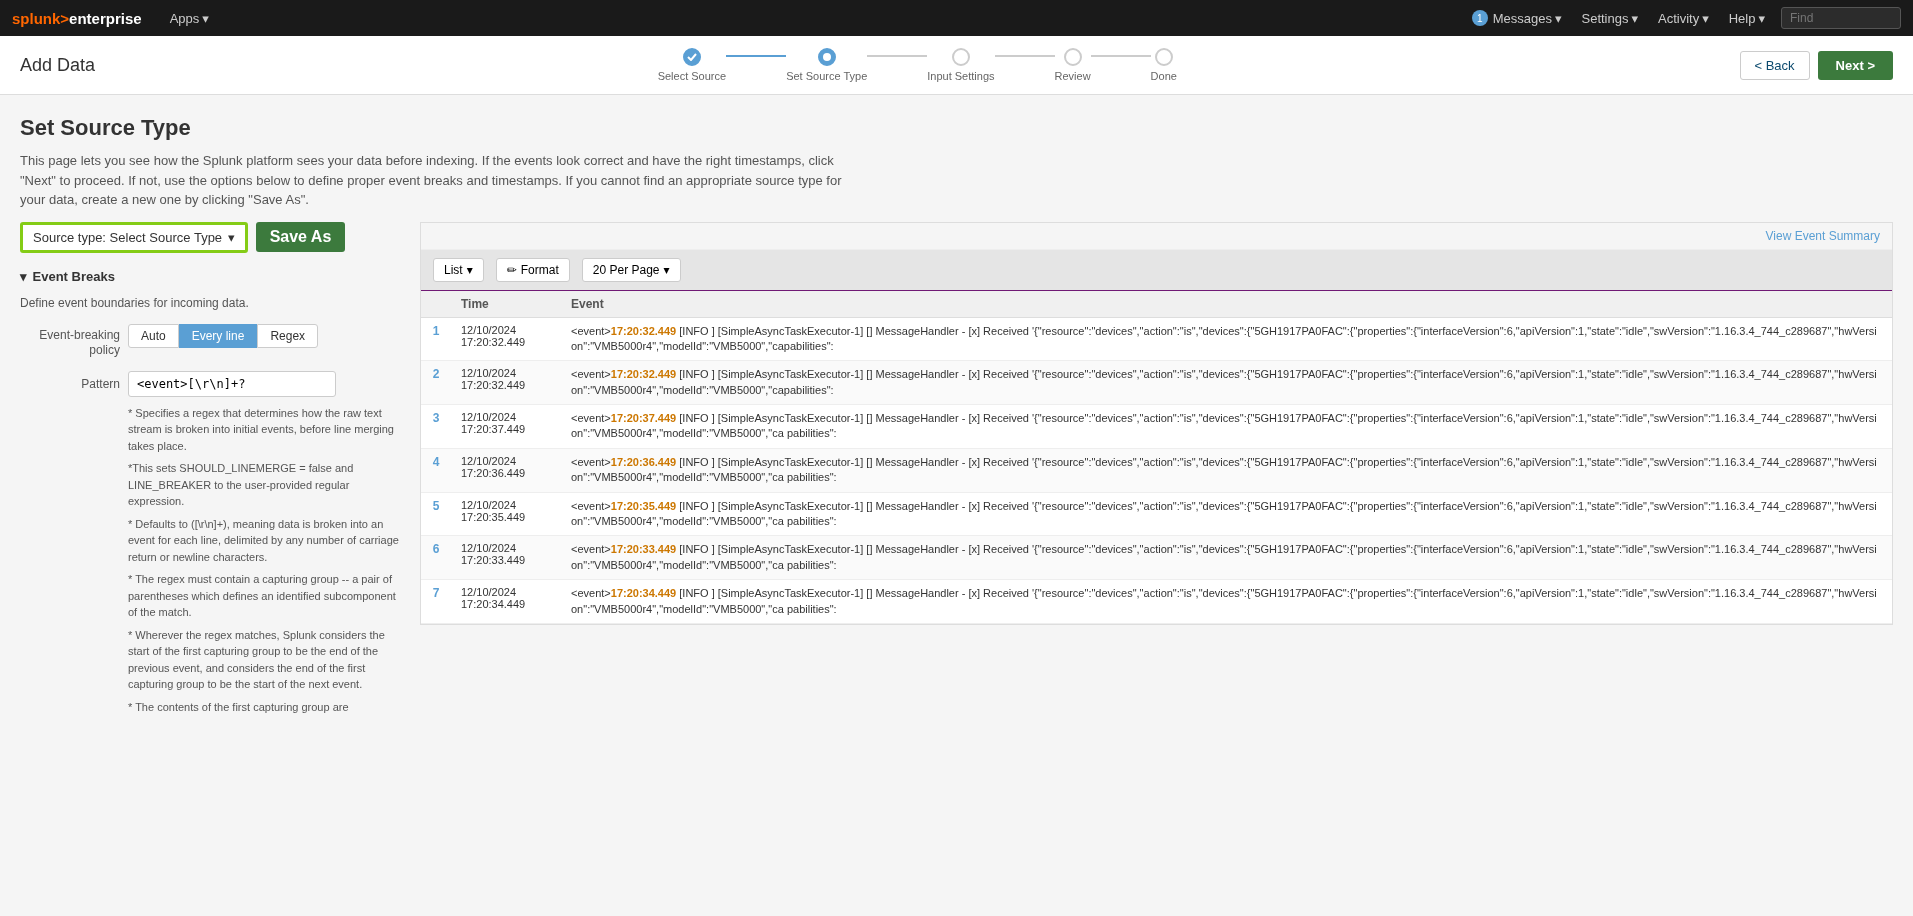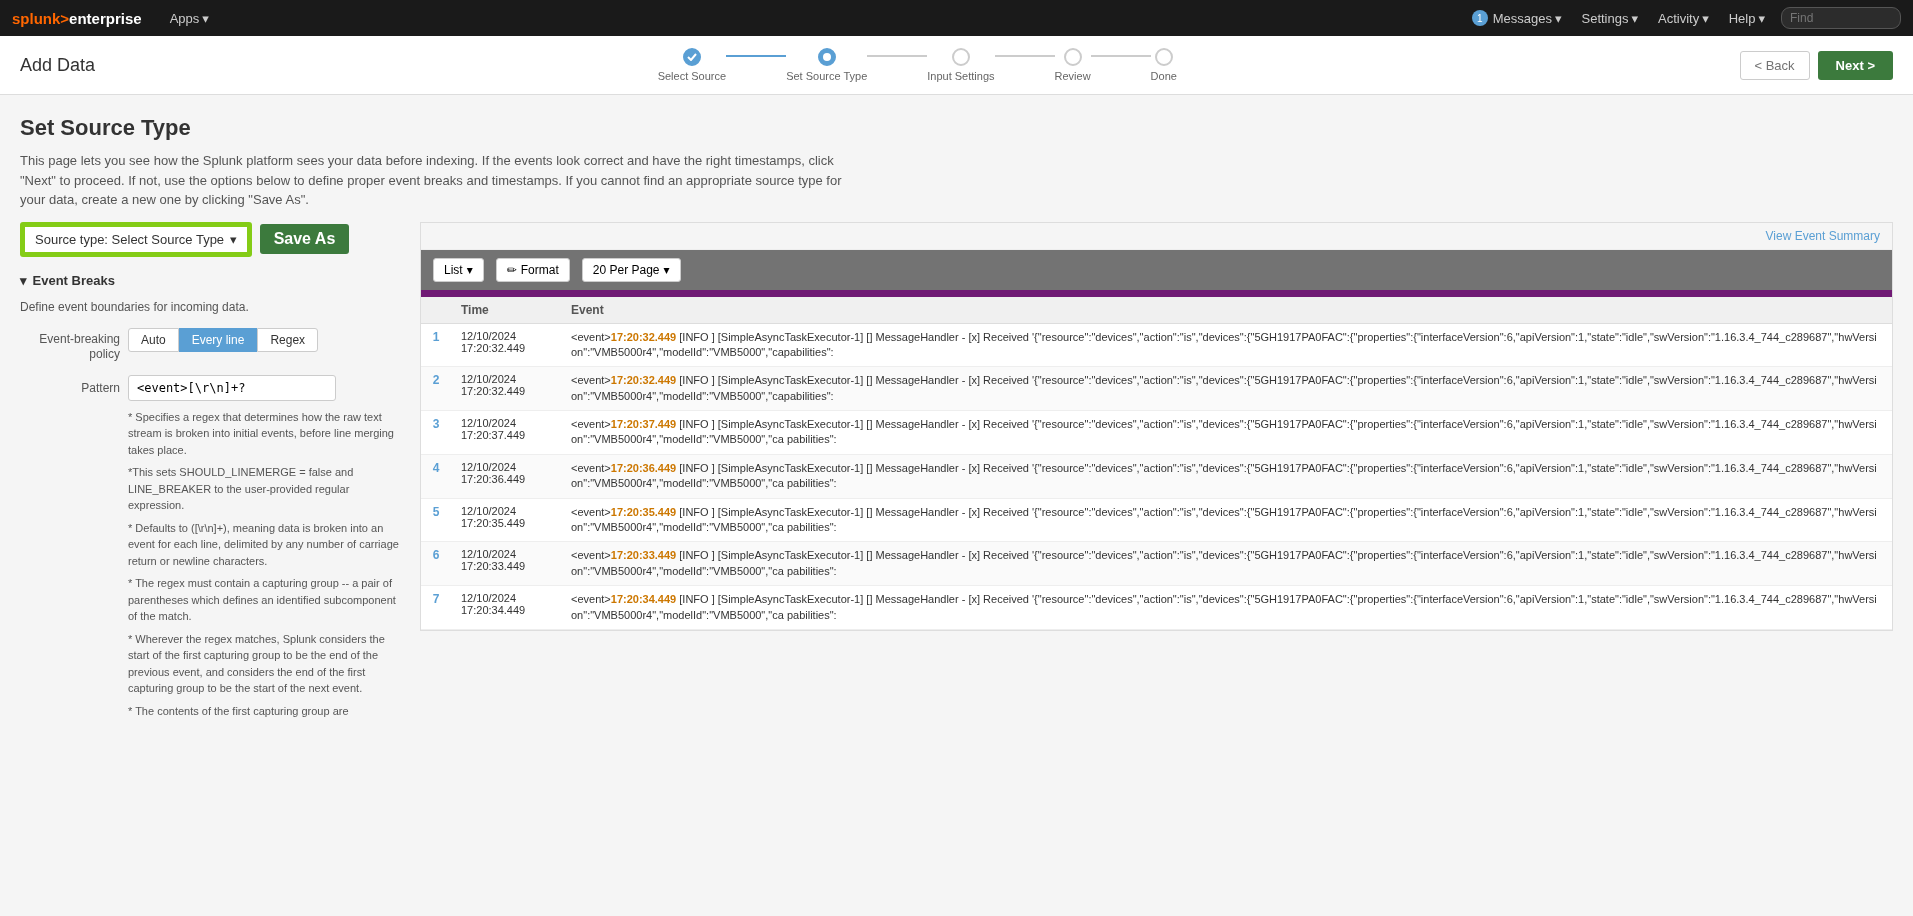--- a/index.html
+++ b/index.html
@@ -48,21 +48,21 @@
       display: inline-flex;
       align-items: center;
       justify-content: center;
       margin-right: 2px;
     }
     .find-box {
       background: #2c2c2c;
       border: 1px solid #555;
       color: #ccc;
       padding: 3px 8px;
-      border-radius: 9px;
+      border-radius: 3px;
       font-size: 12px;
       width: 120px;
     }
 
     
     .wizard-header {
       background: #fff;
       border-bottom: 1px solid #ddd;
       padding: 12px 20px;
       display: flex;
@@ -116,21 +116,21 @@
       background: #ccc;
     }
     .wizard-buttons {
       display: flex;
       gap: 8px;
       align-items: center;
     }
     .btn-back {
       border: 1px solid #ccc;
       background: #fff;
-      color: #737373;
+      color: #0c4a6e;
       padding: 6px 14px;
       border-radius: 3px;
       cursor: pointer;
       font-size: 13px;
     }
     .btn-next {
       background: #3c7a3d;
       color: #fff;
       border: none;
       padding: 7px 18px;
@@ -178,21 +178,21 @@
       background: #f5f5f5;
       padding-right: 16px;
     }
     .source-type-row {
       display: flex;
       gap: 8px;
       align-items: center;
       margin-bottom: 16px;
     }
     .source-type-select {
-      border: 5px solid #84cc16;
+      border: 3px solid #84cc16;
       background: #fff;
       padding: 5px 10px;
       border-radius: 3px;
       font-size: 13px;
       cursor: pointer;
       display: flex;
       align-items: center;
       gap: 6px;
       min-width: 180px;
     }
@@ -294,22 +294,22 @@
     .right-panel {
       flex: 1;
       background: #fff;
       border: 1px solid #ddd;
     }
     .table-toolbar {
       display: flex;
       align-items: center;
       gap: 12px;
       padding: 8px 12px;
-      border-bottom: 7px solid #701a75;
-      background: #737373;
+      border-bottom: 1px solid #701a75;
+      background: #e5e5e5;
     }
     .toolbar-btn {
       border: 1px solid #ccc;
       background: #fff;
       padding: 4px 10px;
       border-radius: 3px;
       font-size: 12px;
       cursor: pointer;
       display: flex;
       align-items: center;

